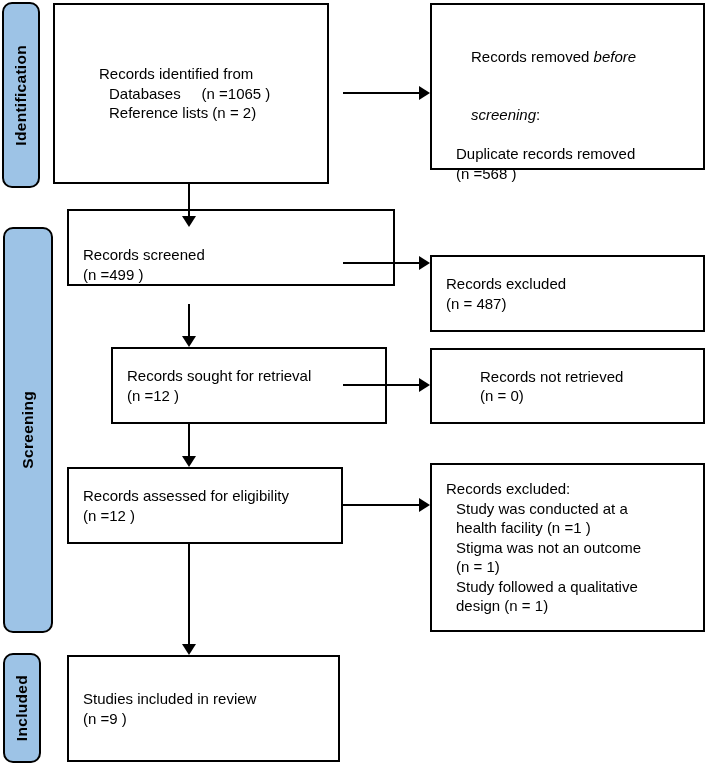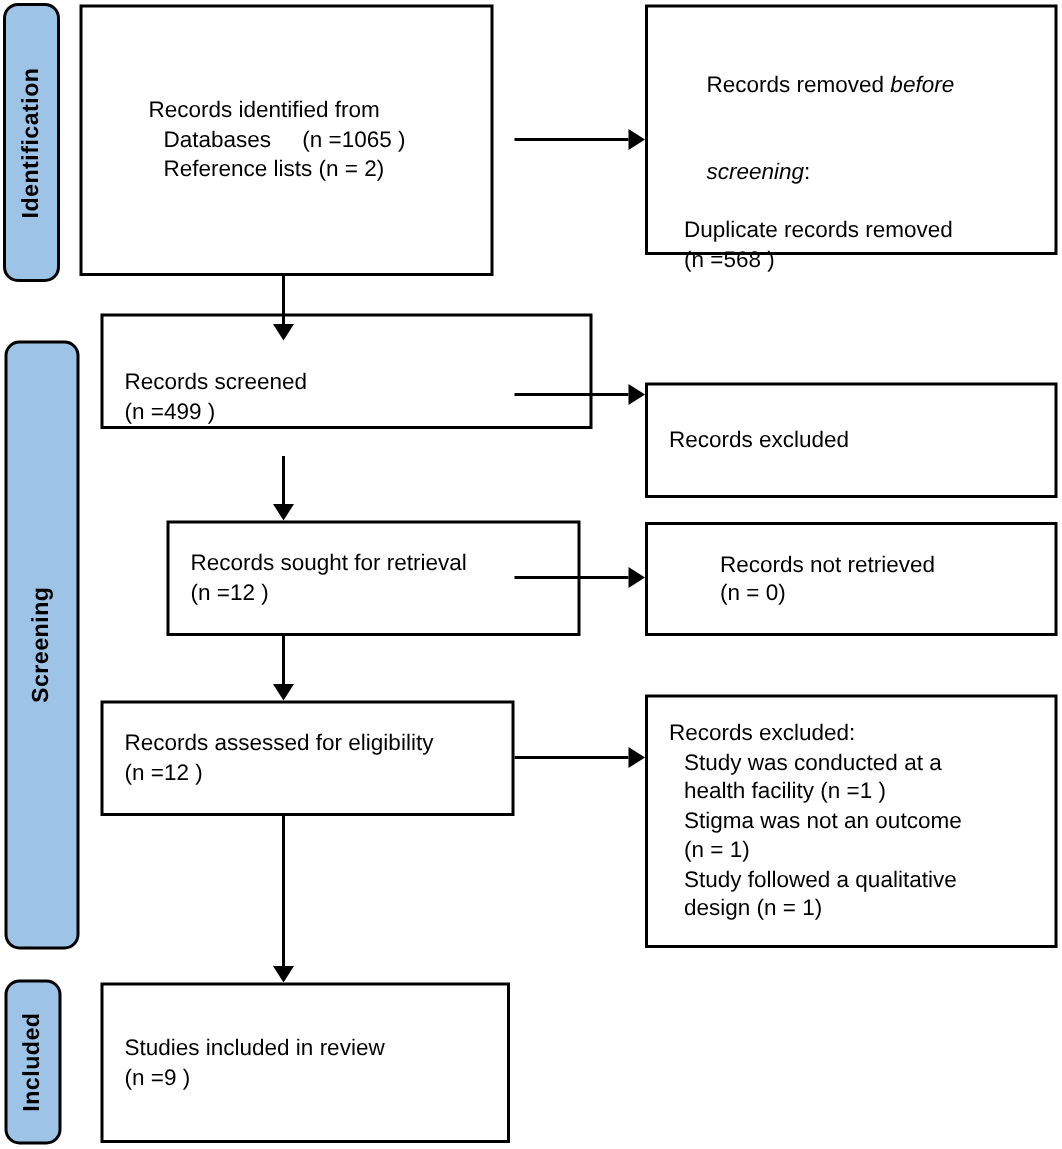--- a/index.html
+++ b/index.html
@@ -121,20 +121,21 @@
     <div class="line indent">Duplicate records removed</div>
     <div class="line indent">(n =568 )</div>
   </div>
 
   <div class="box box-screened">
     <div class="line">Records screened</div>
     <div class="line">(n =499 )</div>
   </div>
   <div class="box box-excluded">
     <div class="line">Records excluded</div>
+    <div class="line">(n = 487)</div>
   </div>
 
   <div class="box box-sought">
     <div class="line">Records sought for retrieval</div>
     <div class="line">(n =12 )</div>
   </div>
   <div class="box box-not-retrieved">
     <div class="line">Records not retrieved</div>
     <div class="line">(n = 0)</div>
   </div>

